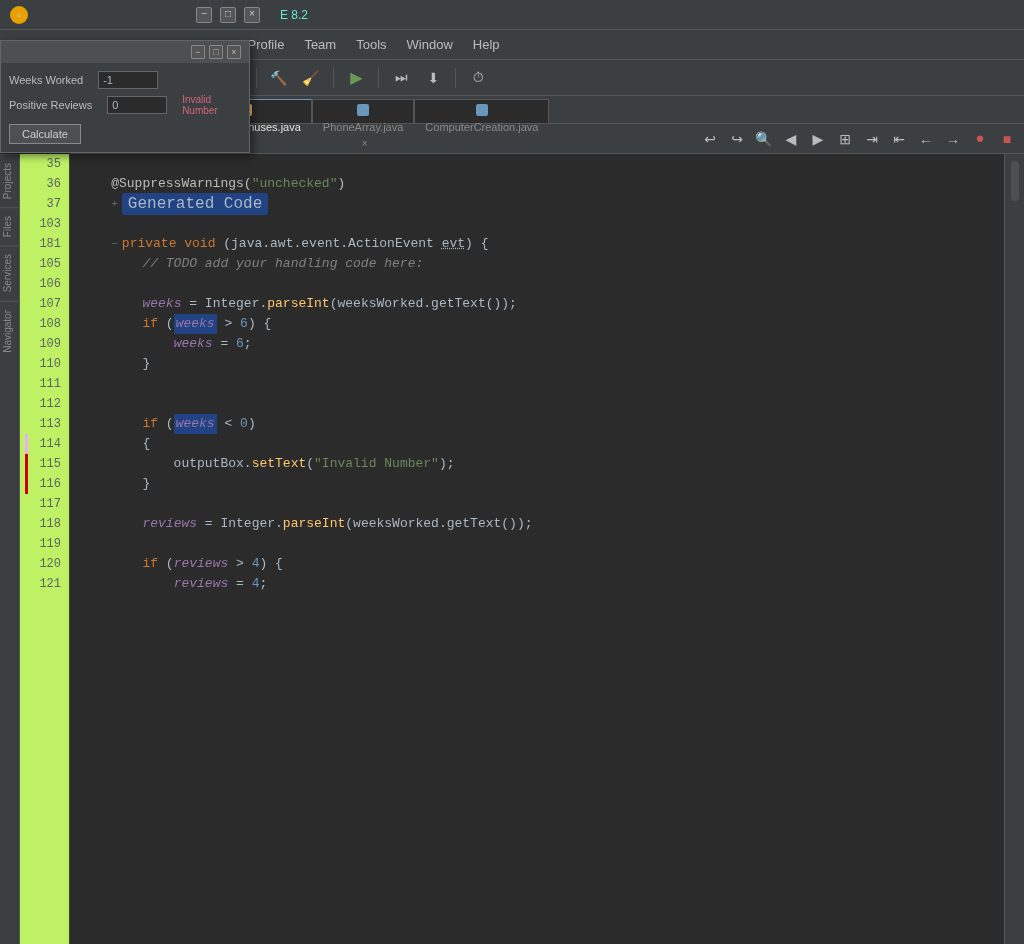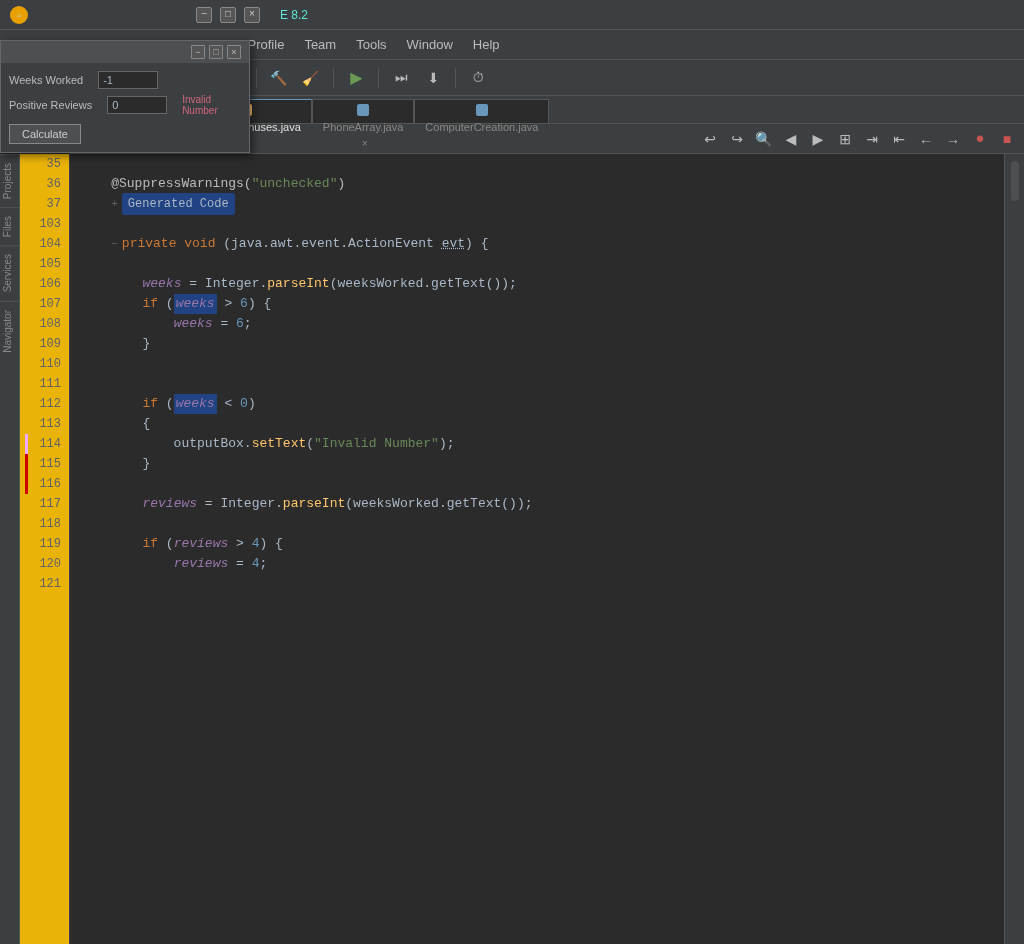--- a/index.html
+++ b/index.html
@@ -132,21 +132,21 @@
     }
     .code-area {
       flex: 1;
       display: flex;
       font-size: 13px;
       font-family: 'Courier New', monospace;
       line-height: 20px;
       overflow: hidden;
     }
     .line-numbers {
-      background: #eab308;
+      background: #bef264;
       padding: 0 8px 0 5px;
       text-align: center;
       color: #606366;
       font-size: 12px;
       user-select: none;
       min-width: 50px;
       border-right: 1px solid #3d3f41;
     }
     .line-num { height: 20px; display: flex; align-items: center; justify-content: flex-end; }
     .code-content { flex: 1; padding: 0 10px; overflow: hidden; }
@@ -154,21 +154,21 @@
 
     
     .kw { color: #cc7832; }
     .fn { color: #ffc66d; }
     .str { color: #6a8759; }
     .var { color: #9876aa; font-style: italic; }
     .comment { color: #808080; font-style: italic; }
     .num { color: #6897bb; }
     .ann { color: #bbb; }
     .plain { color: #a9b7c6; }
-    .gen-code-block { background: #214283; color: #a9b7c6; padding: 1px 6px; border-radius: 2px; font-size: 12px; }
+    .gen-code-block { background: #214283; color: #a9b7c6; padding: 1px 6px; border-radius: 2px; font-size: 16px; }
     .fold-btn { color: #606366; cursor: pointer; margin-right: 4px; font-size: 11px; }
     .highlight-weeks { background: #214283; color: #9876aa; font-style: italic; padding: 0 2px; }
 
     
     .right-side {
       width: 20px;
       background: #3c3f41;
       border-left: 1px solid #555;
       display: flex;
       flex-direction: column;
@@ -316,21 +316,21 @@
   </div>
 
   <div class="code-editor">
     <div class="code-area">
 
       <div class="line-numbers">
         <div class="line-num">35</div>
         <div class="line-num">36</div>
         <div class="line-num">37</div>
         <div class="line-num">103</div>
-        <div class="line-num">104</div>
+        <div class="line-num">181</div>
         <div class="line-num">105</div>
         <div class="line-num">106</div>
         <div class="line-num">107</div>
         <div class="line-num">108</div>
         <div class="line-num">109</div>
         <div class="line-num">110</div>
         <div class="line-num">111</div>
         <div class="line-num">112</div>
         <div class="line-num">113</div>
         <div class="line-num" style="border-left:3px solid #f0abfc; padding-left:2px;">114</div>
@@ -360,20 +360,23 @@
         <div class="code-line"></div>
 
         <div class="code-line">
           <span class="plain">    </span>
           <span class="fold-btn">−</span>
           <span class="kw">private </span>
           <span class="kw">void </span>
           <span class="plain">(java.awt.event.ActionEvent <span style="text-decoration: underline dotted;">evt</span>) {</span>
         </div>
 
+        <div class="code-line">
+          <span class="comment">        // TODO add your handling code here:</span>
+        </div>
 
         <div class="code-line"></div>
 
         <div class="code-line">
           <span class="plain">        </span>
           <span class="var">weeks</span>
           <span class="plain"> = Integer.</span>
           <span class="fn">parseInt</span>
           <span class="plain">(weeksWorked.getText());</span>
         </div>

